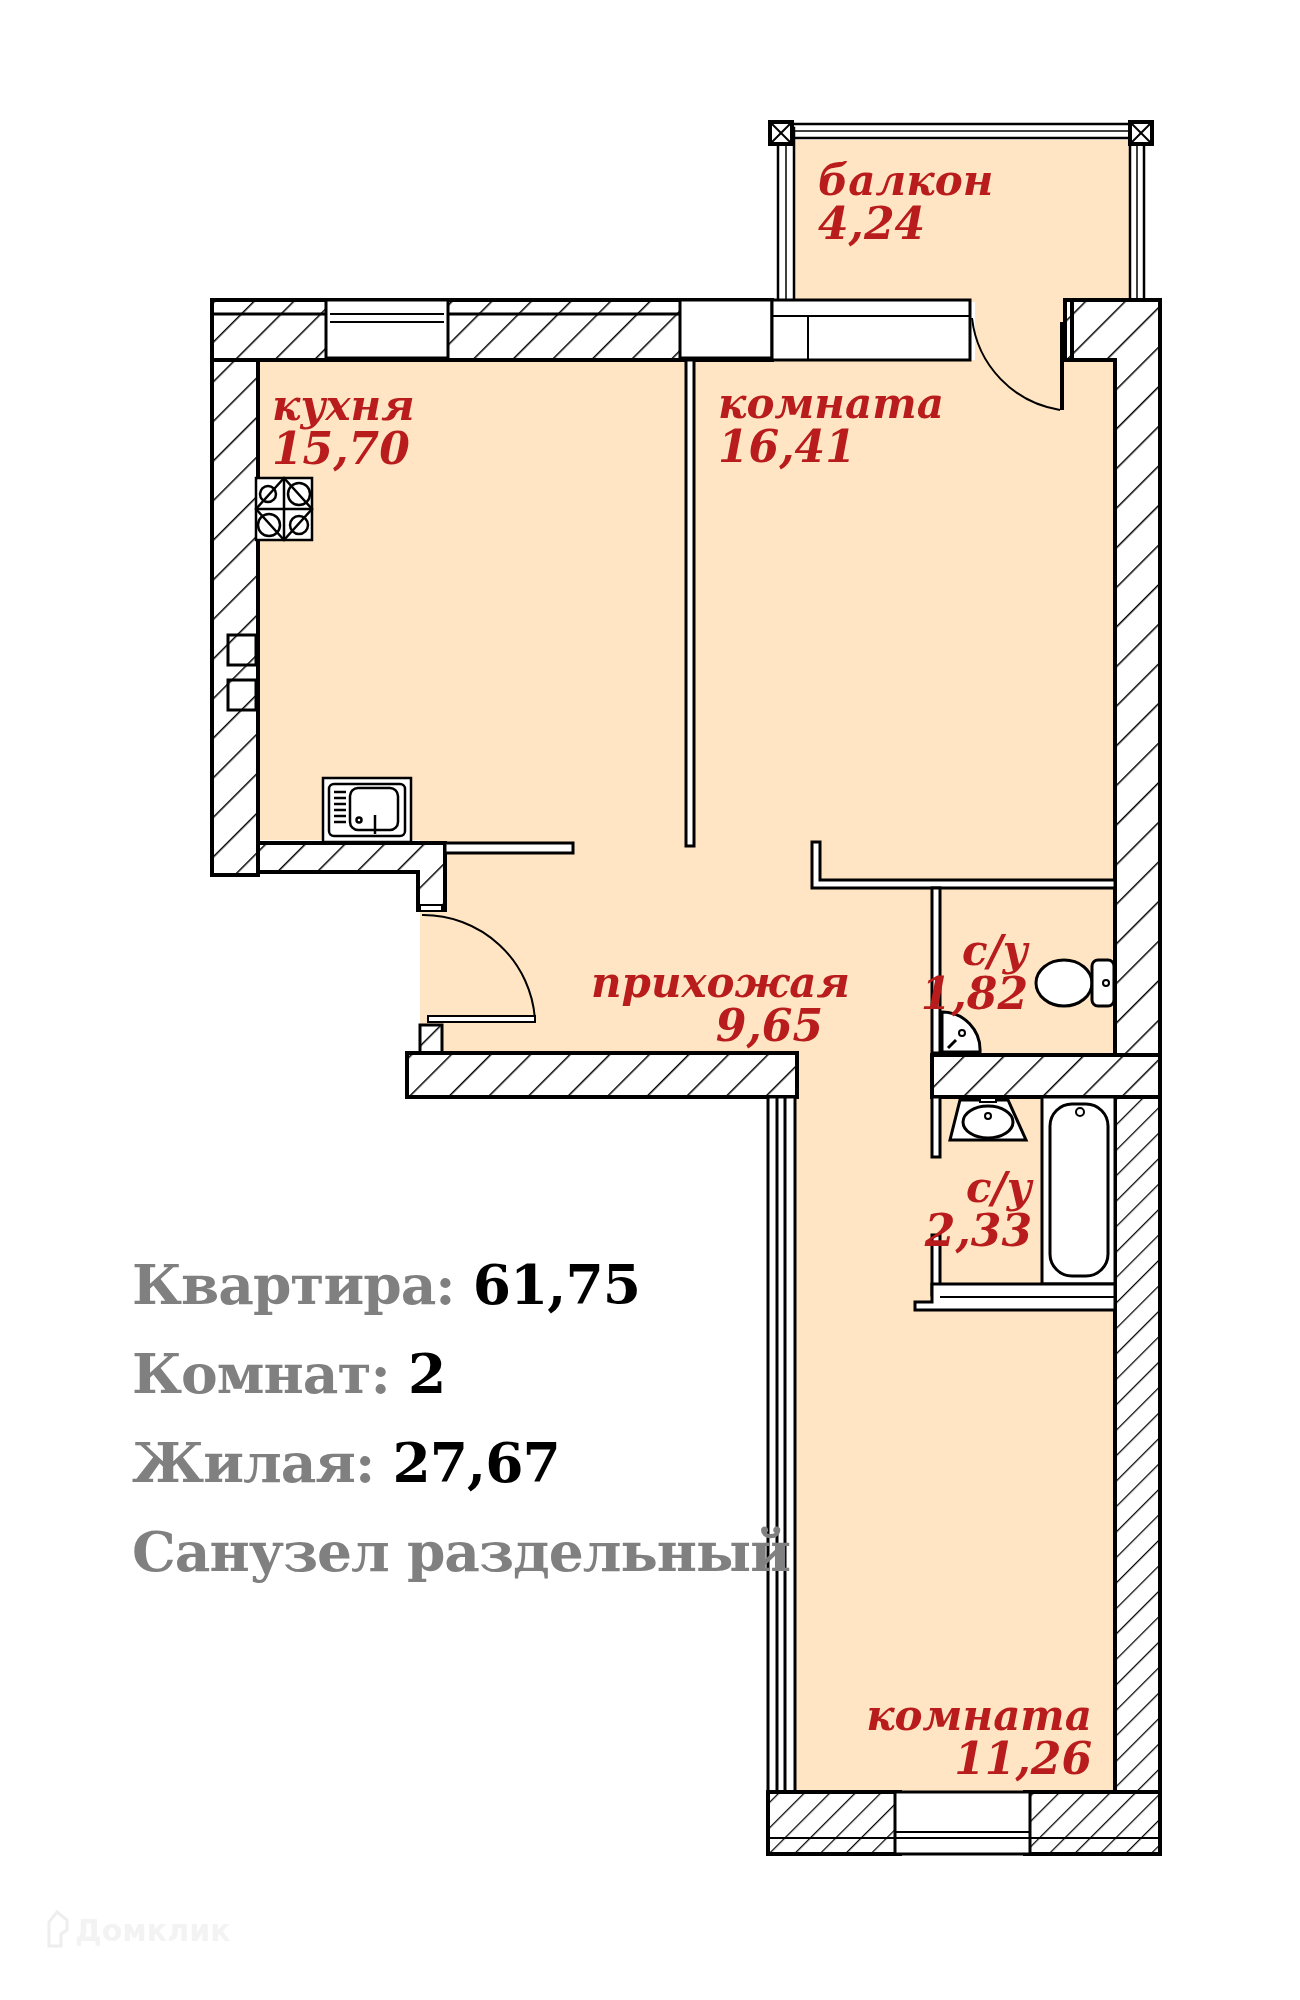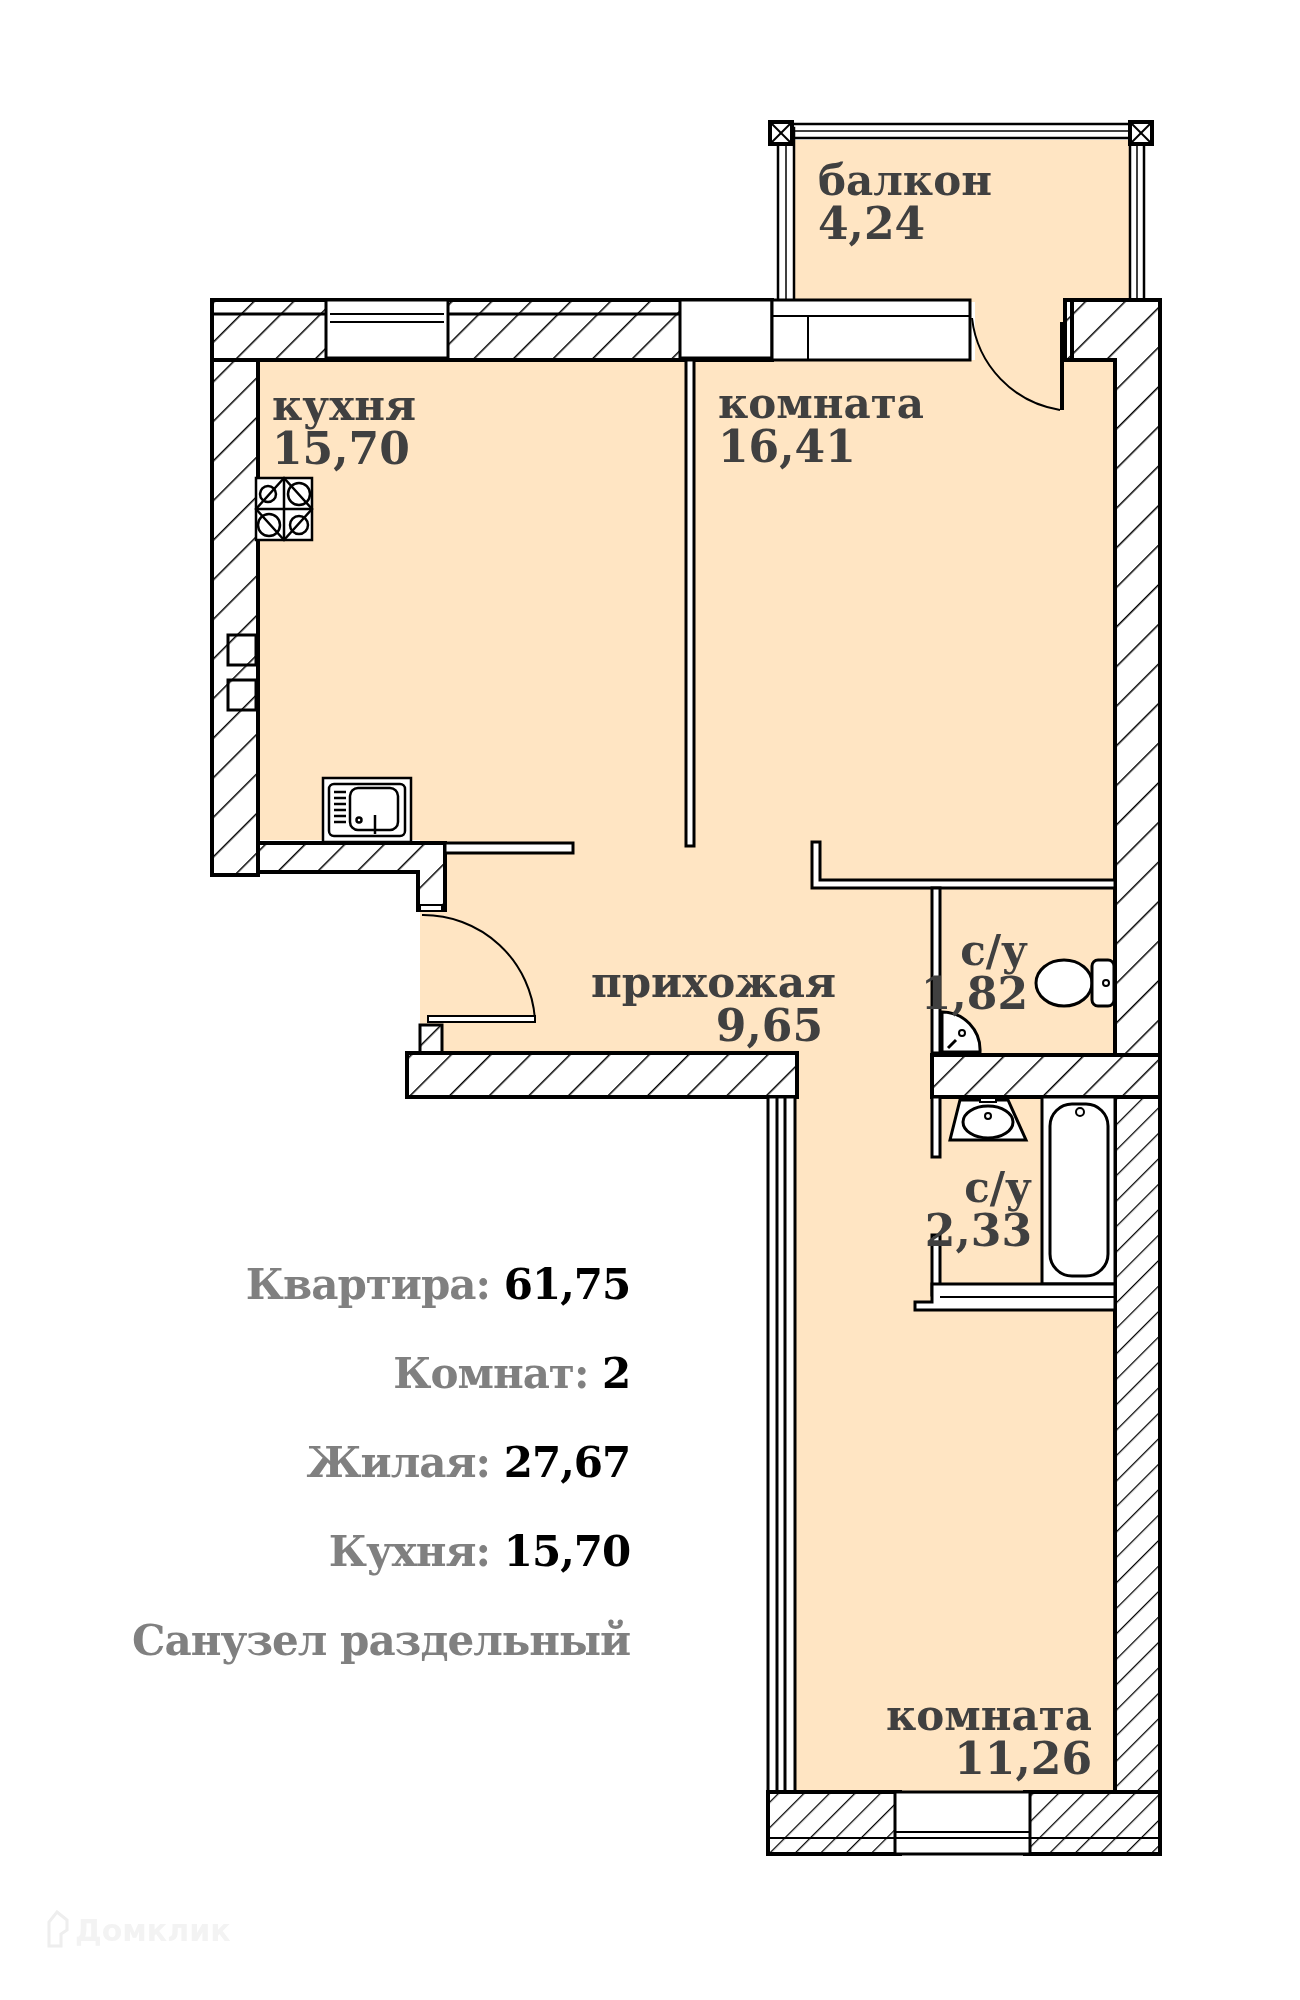--- a/index.html
+++ b/index.html
@@ -1,23 +1,23 @@
 <!DOCTYPE html>
 <html><head>
 <meta charset="utf-8">
 <style>
   html, body { margin:0; padding:0; background:#ffffff; }
   body { width:1300px; height:2000px; position:relative; overflow:hidden; font-family:"DejaVu Serif", serif; }
   #plan { position:absolute; left:0; top:0; width:1300px; height:2000px; }
-  .room-label { position:absolute; font-family:"DejaVu Serif", serif; font-weight:bold; color:#404040; line-height:1.0; }
+  .room-label { position:absolute; font-family:"DejaVu Serif", serif; font-style:italic; font-weight:bold; color:#b91c1c; line-height:1.0; }
   .room-label .name { font-size:42px; display:block; }
   .room-label .area { font-size:44px; display:block; }
   .right { text-align:right; }
   .info { position:absolute; left:132px; top:1240px; font-family:"DejaVu Serif", serif; font-weight:bold; }
-  .info-row { font-size:42px; line-height:89px; white-space:nowrap; letter-spacing:-1px;text-align:right; }
+  .info-row { font-size:55px; line-height:89px; white-space:nowrap; letter-spacing:-1px; }
   .info-row .k { color:#808080; }
   .info-row .v { color:#000; }
   .watermark { position:absolute; left:45px; top:1910px; color:#f3f3f3; font-family:"DejaVu Sans", sans-serif; font-size:30px; font-weight:bold; display:flex; align-items:center; gap:6px; }
 </style>
 </head>
 <body>
 
 <svg id="plan" viewBox="0 0 1300 2000" xmlns="http://www.w3.org/2000/svg">
   <defs>
     <pattern id="hatch" patternUnits="userSpaceOnUse" width="28" height="28" patternTransform="rotate(45)">
@@ -218,24 +218,20 @@
   </div>
   <div class="info-row">
     <span class="k">Комнат:</span>
     <span class="v">2</span>
   </div>
   <div class="info-row">
     <span class="k">Жилая:</span>
     <span class="v">27,67</span>
   </div>
   <div class="info-row">
-    <span class="k">Кухня:</span>
-    <span class="v">15,70</span>
-  </div>
-  <div class="info-row">
     <span class="k">Санузел раздельный</span>
   </div>
 </div>
 
 <div class="watermark">
   <svg width="24" height="40" viewBox="0 0 24 40">
     <path d="M12 2 L22 10 L22 20 L16 24 L16 36 L4 36 L4 12 Z" fill="none" stroke="#eeeeee" stroke-width="3"></path>
   </svg>
   <span>Домклик</span>
 </div>

